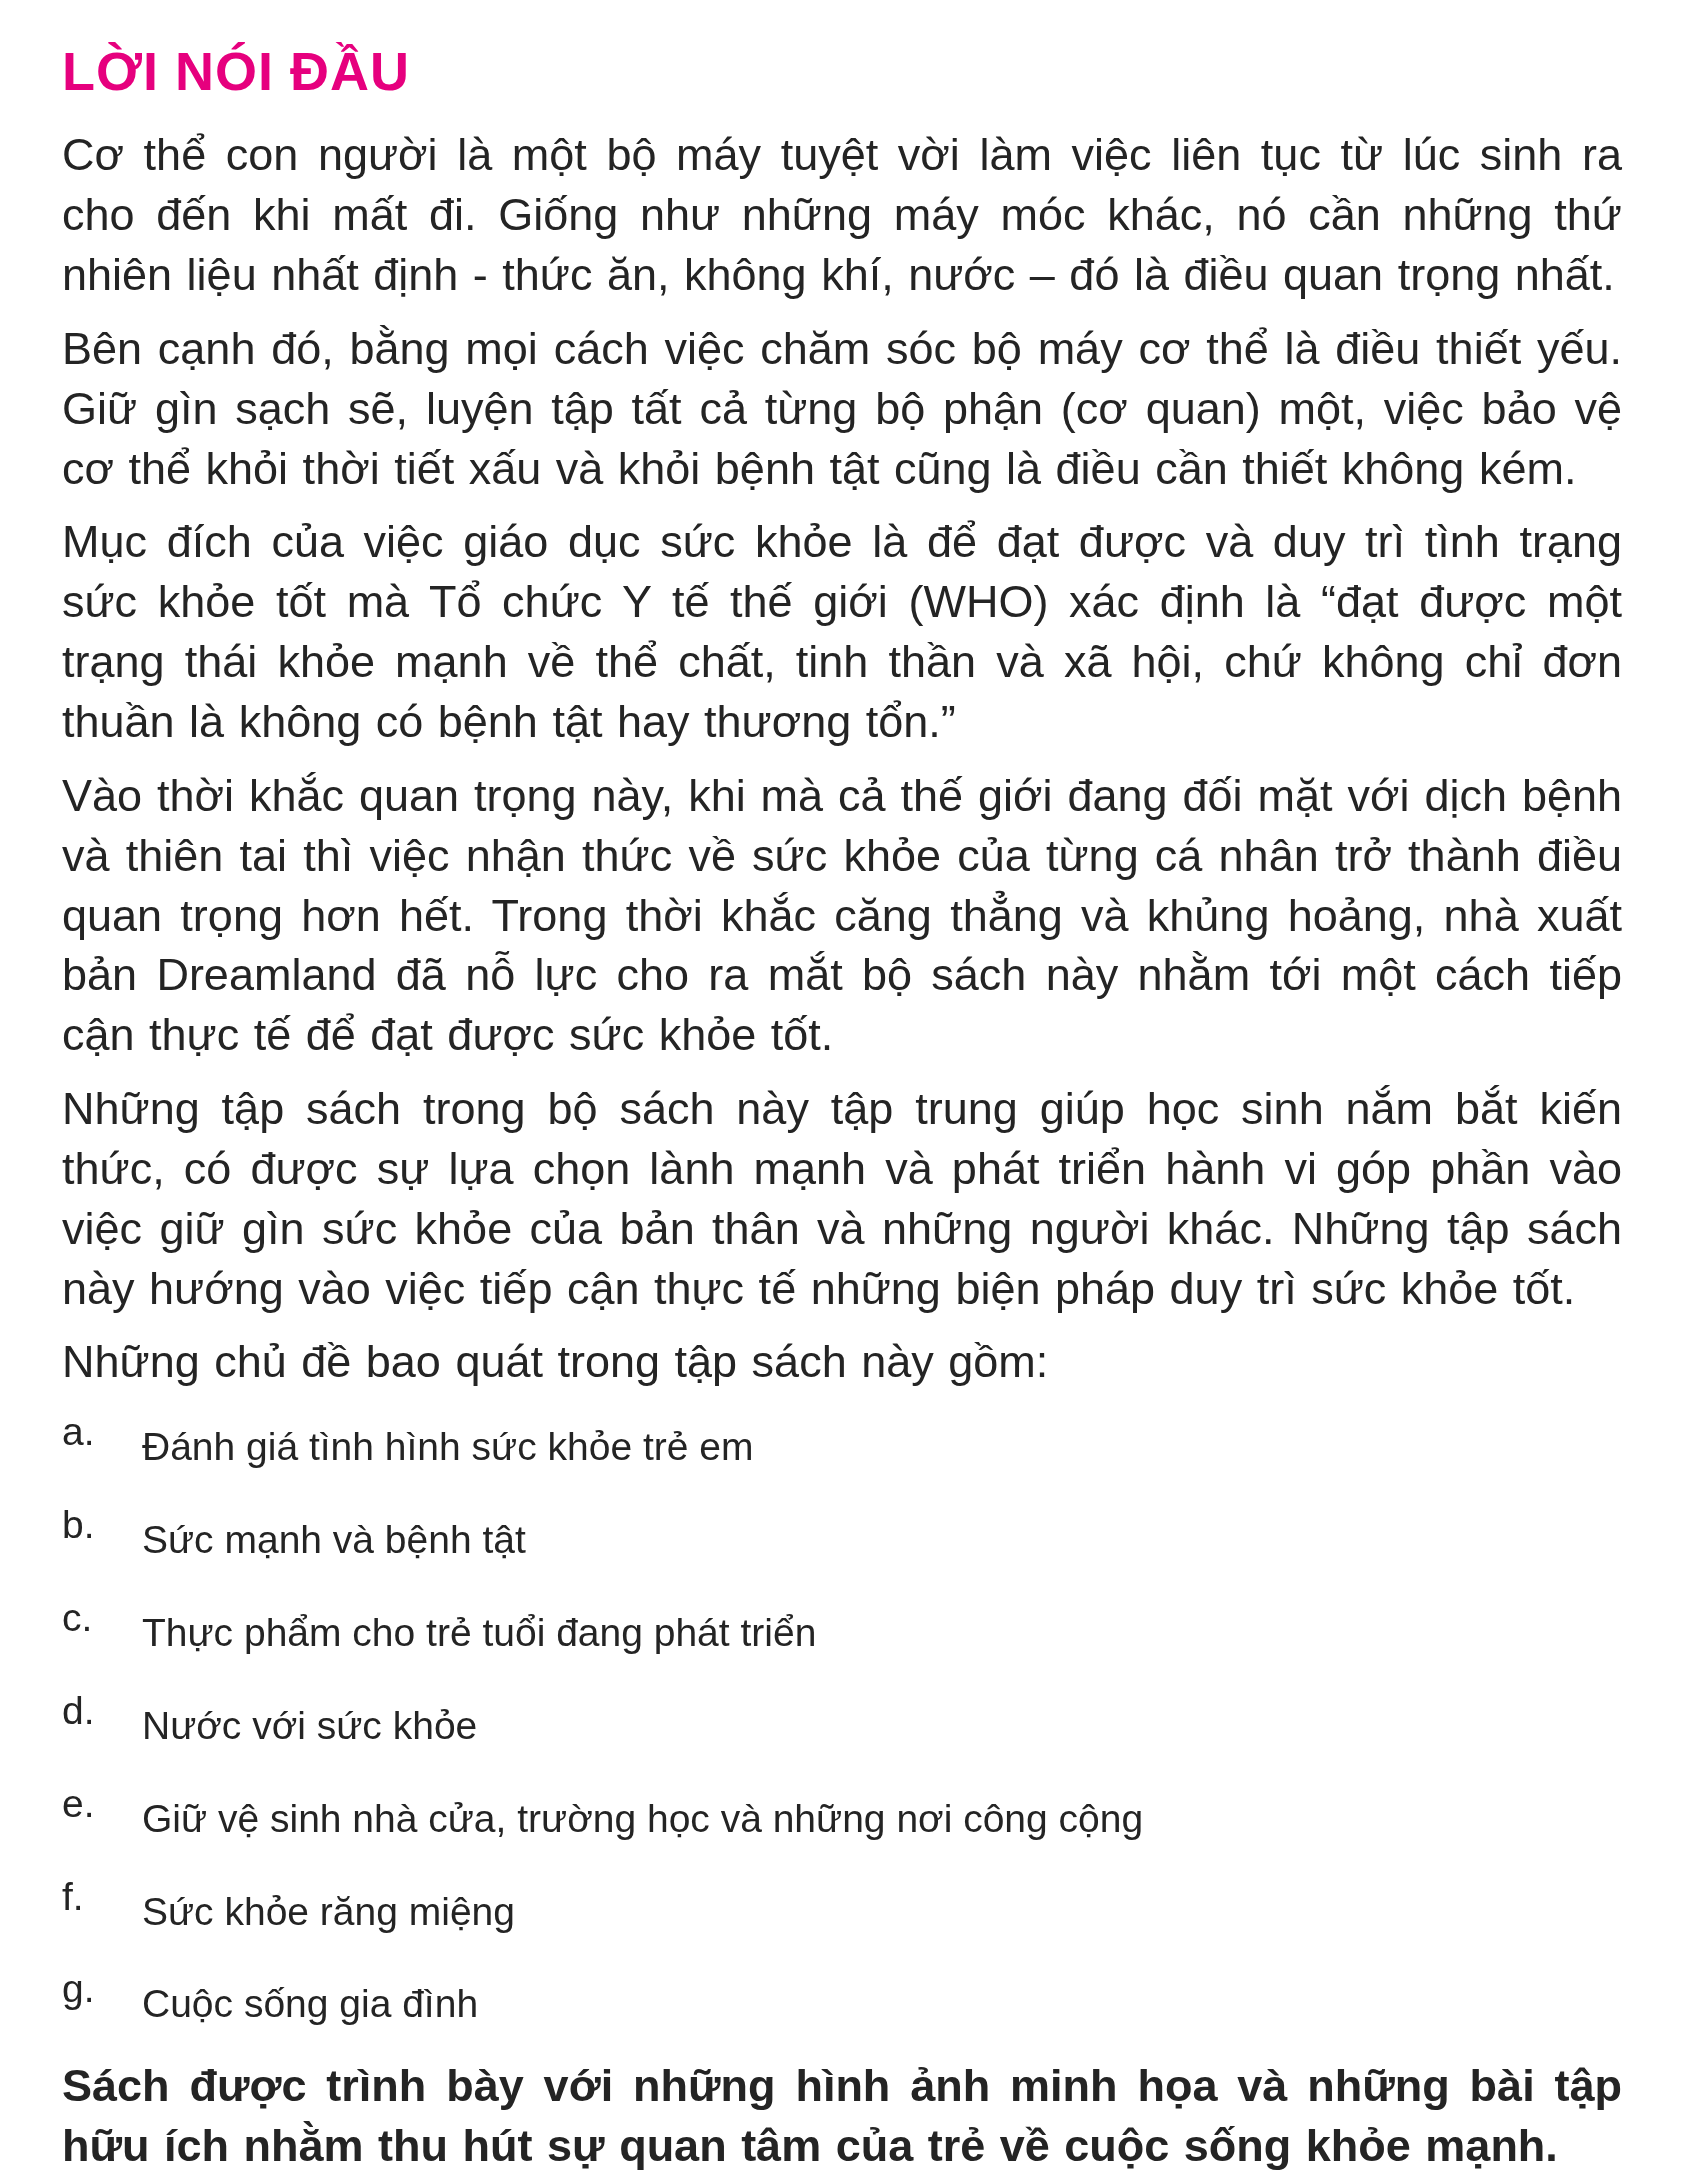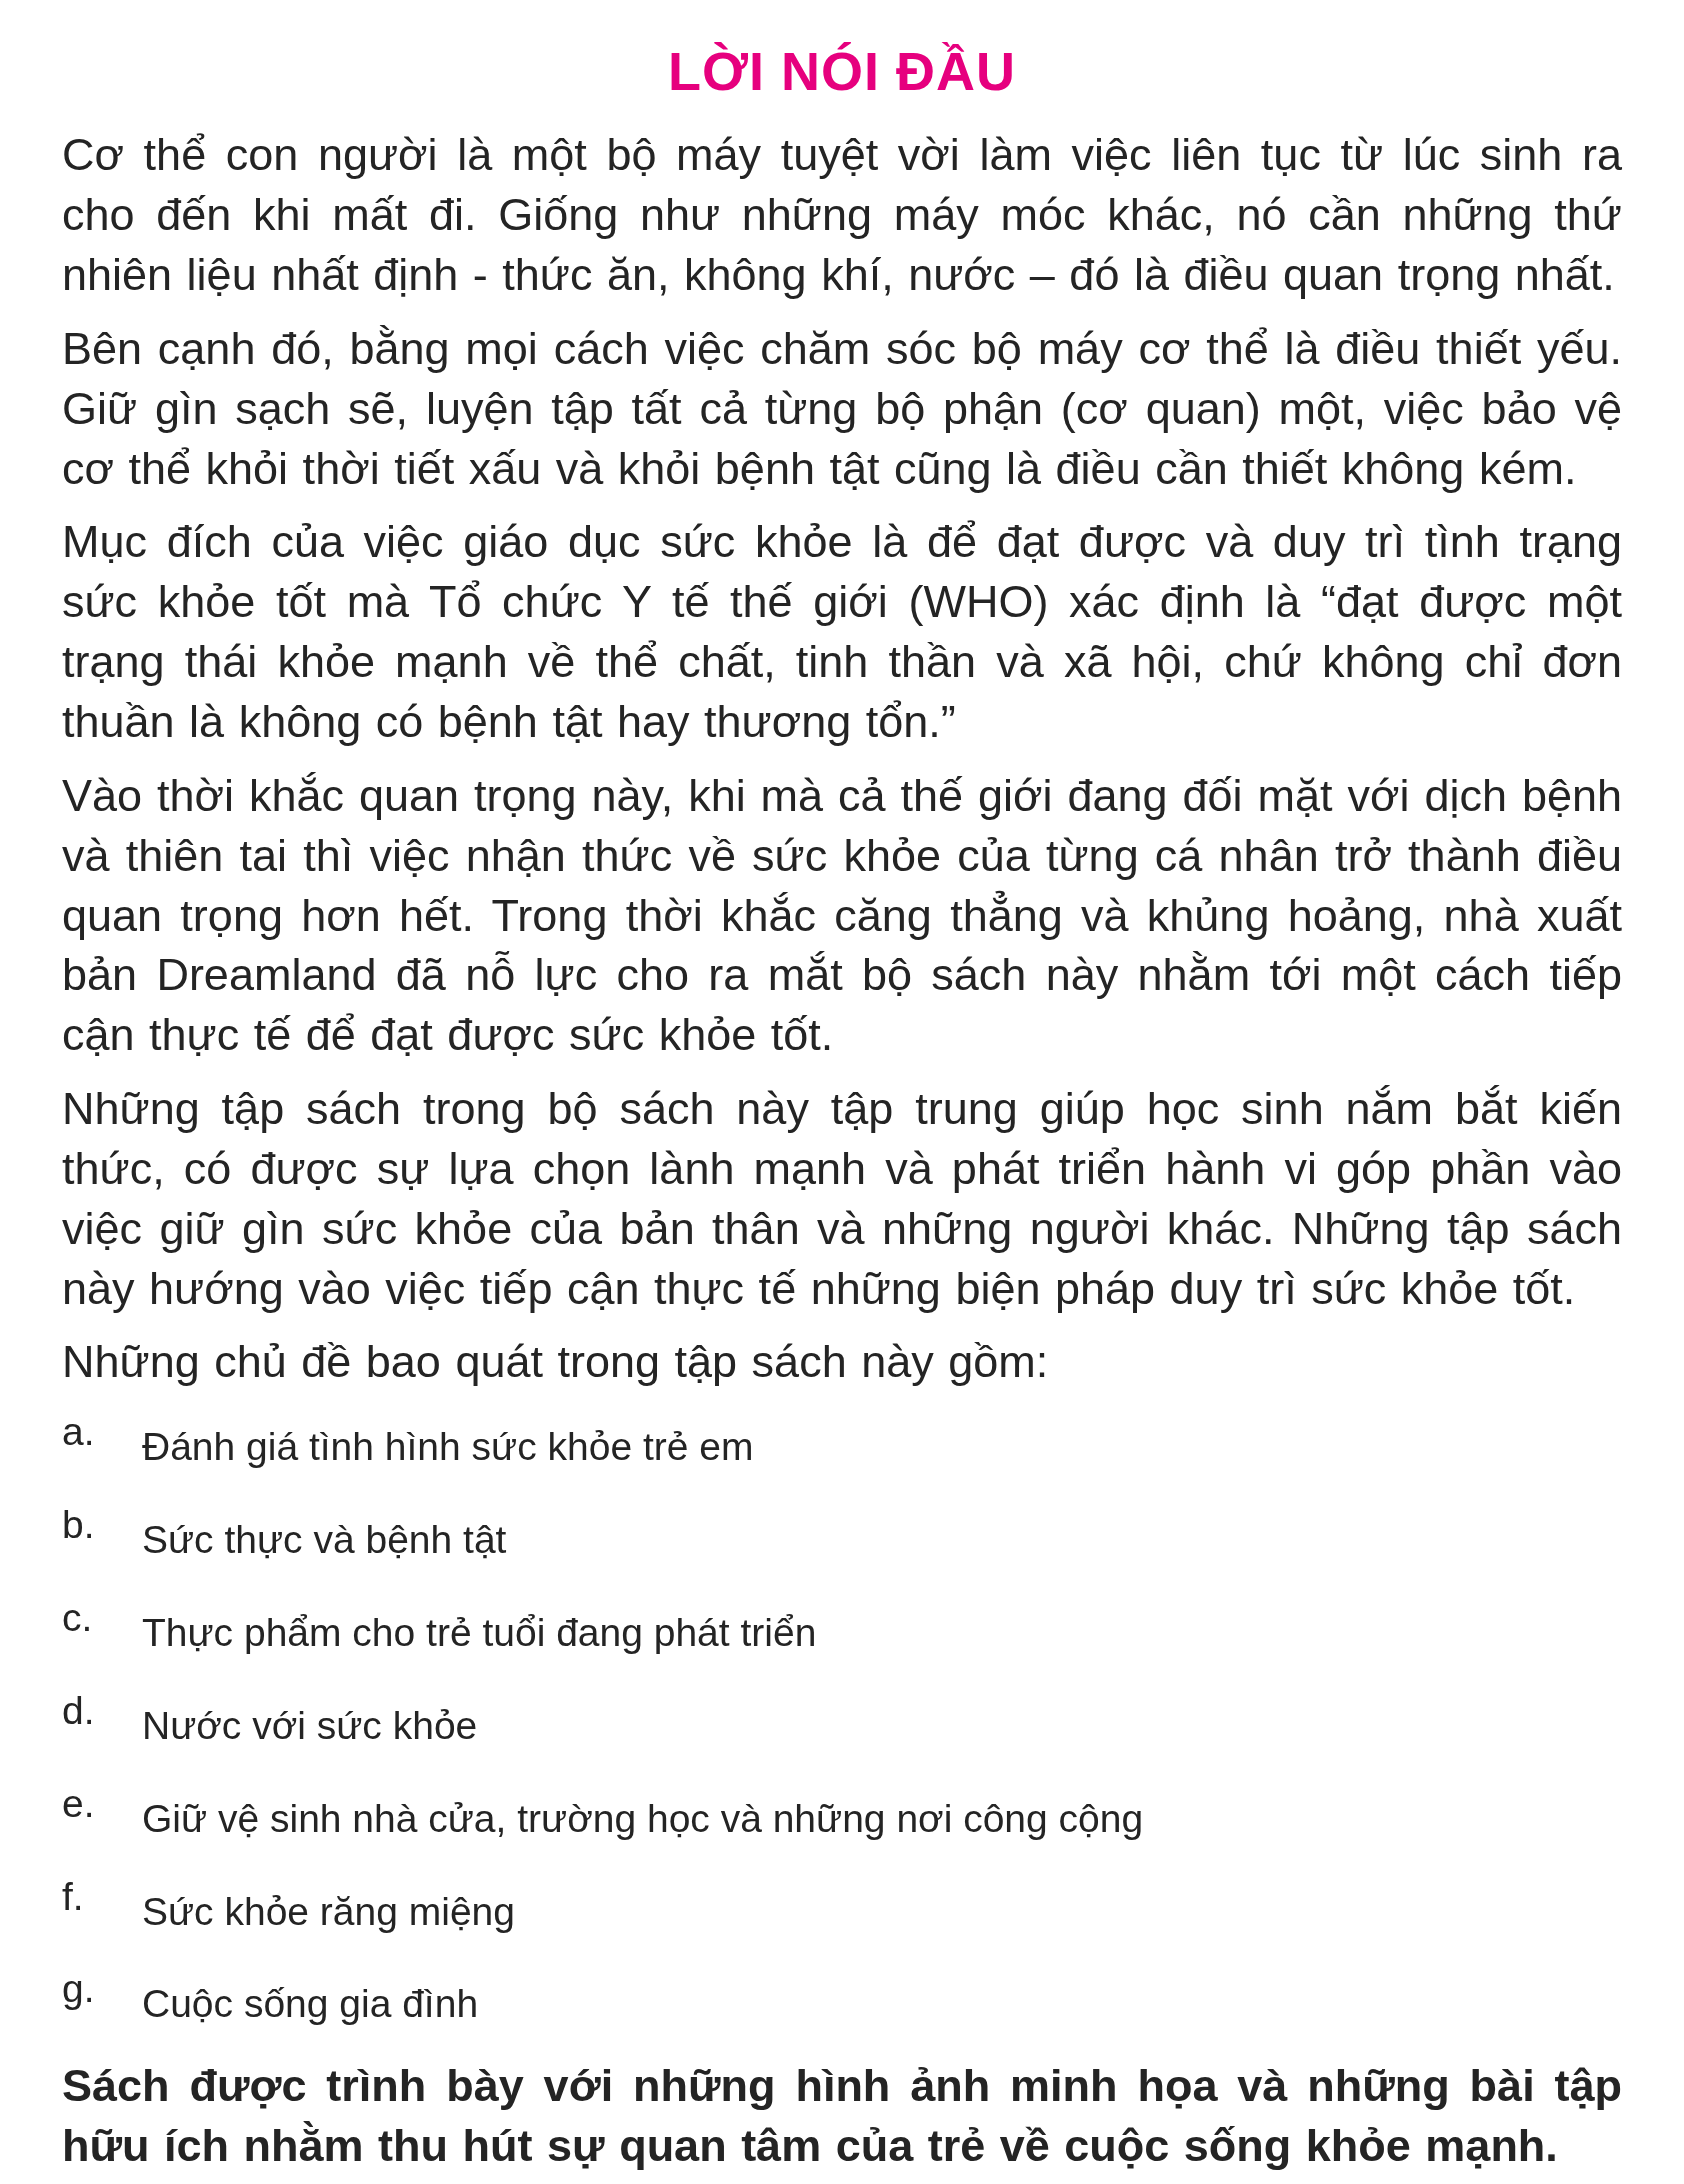--- a/index.html
+++ b/index.html
@@ -12,21 +12,21 @@
     width: 1684px;
     height: 2184px;
     box-sizing: border-box;
     padding: 30px 62px 0 62px;
     background: #ffffff;
     overflow: hidden;
     font-family: "Liberation Sans", sans-serif;
     color: #242424;
   }
   .title {
-    text-align: center;
+    text-align: left;
     color: #E6007E;
     font-size: 54px;
     line-height: 1.1;
     font-weight: 800;
     margin: 12px 0 24px 0;
     letter-spacing: 1px;
   }
   .para {
     font-size: 45px;
     line-height: 1.33;
@@ -72,21 +72,21 @@
   <p class="para">Những tập sách trong bộ sách này tập trung giúp học sinh nắm bắt kiến thức, có được sự lựa chọn lành mạnh và phát triển hành vi góp phần vào việc giữ gìn sức khỏe của bản thân và những người khác. Những tập sách này hướng vào việc tiếp cận thực tế những biện pháp duy trì sức khỏe tốt.</p>
   <p class="para">Những chủ đề bao quát trong tập sách này gồm:</p>
 
   <div class="topic-list">
     <div class="list-item">
       <span class="list-label">a.</span>
       <span class="list-text">Đánh giá tình hình sức khỏe trẻ em</span>
     </div>
     <div class="list-item">
       <span class="list-label">b.</span>
-      <span class="list-text">Sức thực và bệnh tật</span>
+      <span class="list-text">Sức mạnh và bệnh tật</span>
     </div>
     <div class="list-item">
       <span class="list-label">c.</span>
       <span class="list-text">Thực phẩm cho trẻ tuổi đang phát triển</span>
     </div>
     <div class="list-item">
       <span class="list-label">d.</span>
       <span class="list-text">Nước với sức khỏe</span>
     </div>
     <div class="list-item">

